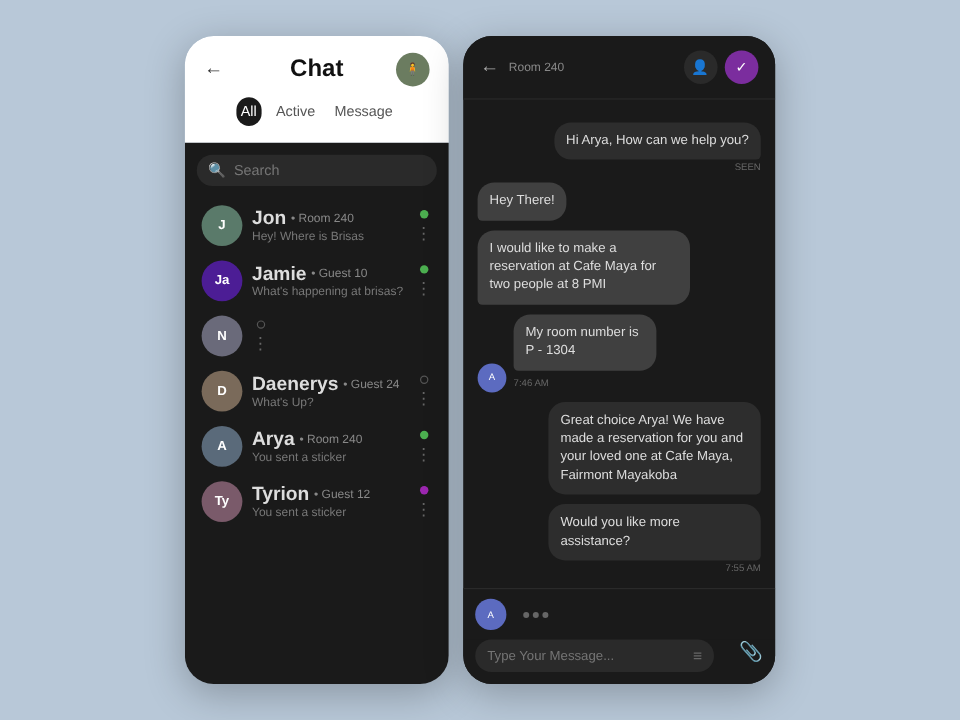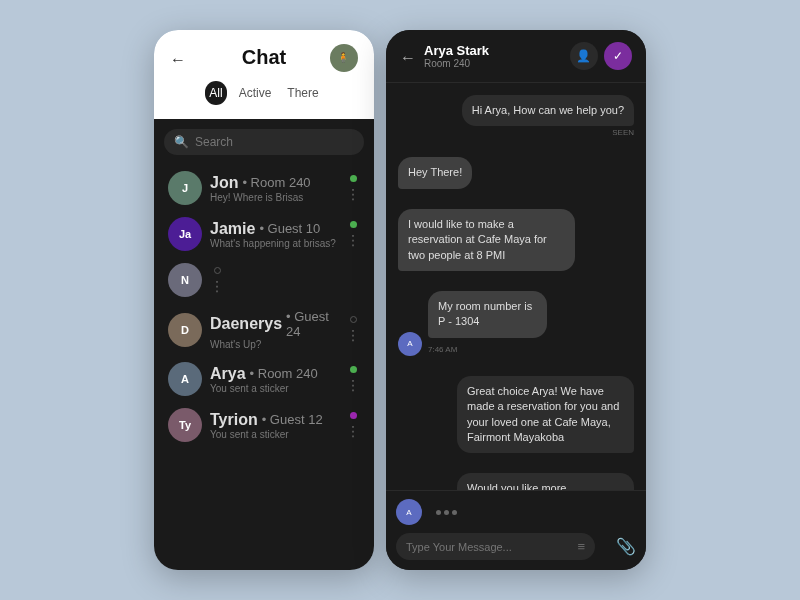--- a/index.html
+++ b/index.html
@@ -149,21 +149,21 @@
       display: flex;
       align-items: center;
       gap: 4px;
     }
     .chat-name {
       font-size: 16px;
       font-weight: 600;
       color: #ddd;
     }
     .chat-room {
-      font-size: 13px;
+      font-size: 10px;
       color: #888;
     }
     .chat-preview {
       font-size: 10px;
       color: #777;
       white-space: nowrap;
       overflow: hidden;
       text-overflow: ellipsis;
     }
     .chat-meta {
@@ -245,22 +245,23 @@
     .header-icon-btn.purple {
       background: #7b2d9e;
       color: white;
     }
 
     .messages-area {
       flex: 1;
       padding: 12px 12px;
       display: flex;
       flex-direction: column;
-      gap: 20px;
+      gap: 8px;
       overflow-y: auto;
+      justify-content: flex-end;
     }
     .msg-bubble {
       max-width: 75%;
       padding: 8px 10px;
       border-radius: 14px;
       font-size: 11px;
       line-height: 1.4;
     }
     .msg-outgoing {
       background: #2d2d2d;
@@ -375,21 +376,21 @@
   <div class="left-panel">
     <div class="left-header">
       <div class="left-header-top">
         <button class="back-btn">←</button>
         <span class="chat-title">Chat</span>
         <div class="avatar-top">🧍</div>
       </div>
       <div class="filter-tabs">
         <button class="filter-tab active">All</button>
         <button class="filter-tab inactive">Active</button>
-        <button class="filter-tab inactive">There</button>
+        <button class="filter-tab inactive">Message</button>
       </div>
     </div>
     <div class="left-body">
       <div class="search-bar">
         <span class="search-icon">🔍</span>
         <input class="search-input" type="text" placeholder="Search" style="">
       </div>
 
       <div id="chat-list-container">
           <div class="chat-list-item">
@@ -470,21 +471,20 @@
     </div>
   </div>
         </div>
     </div>
   </div>
 
   <div class="right-panel">
     <div class="chat-header">
       <button class="header-back">←</button>
       <div class="header-info">
-        <div class="header-name">Arya Stark</div>
         <div class="header-room">Room 240</div>
       </div>
       <div class="header-actions">
         <button class="header-icon-btn">
           <span>👤</span>
         </button>
         <button class="header-icon-btn purple">
           <span>✓</span>
         </button>
       </div>
@@ -523,21 +523,21 @@
       </div>
 
     <div class="chat-input-area">
       <div class="typing-avatar">A</div>
       <div class="typing-dots">
         <div class="typing-dot"></div>
         <div class="typing-dot"></div>
         <div class="typing-dot"></div>
       </div>
     </div>
-    <div style="padding: 0 10px 10px; background:#1a1a1a; display:flex; align-items:center; gap:21px;">
+    <div style="padding: 0 10px 10px; background:#1a1a1a; display:flex; align-items:flex-start; gap:21px;">
       <div class="message-input-row">
         <input class="message-input" type="text" placeholder="Type Your Message..." style="">
         <span class="input-icon">≡</span>
       </div>
       <span class="attachment-btn">📎</span>
     </div>
   </div>
 
 </div>
 

